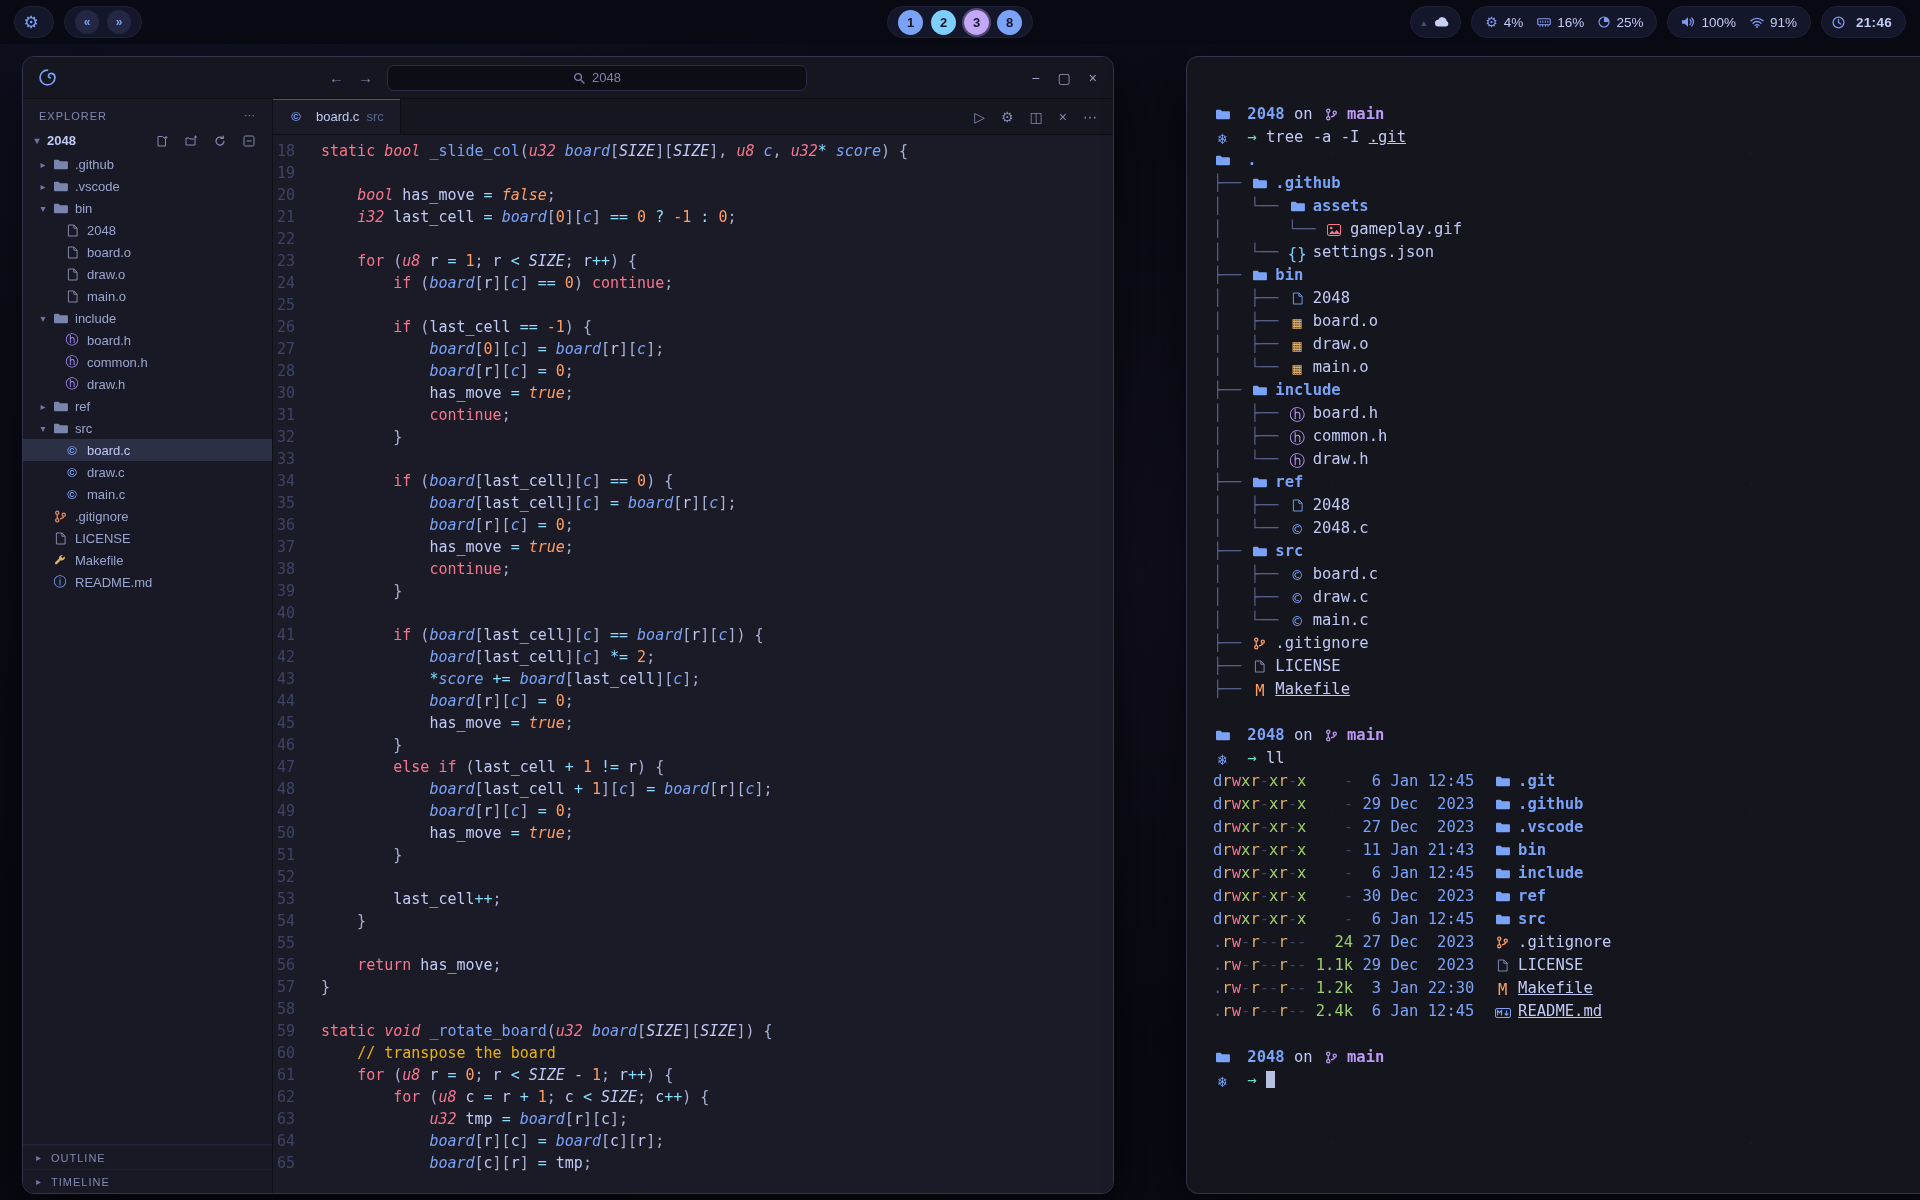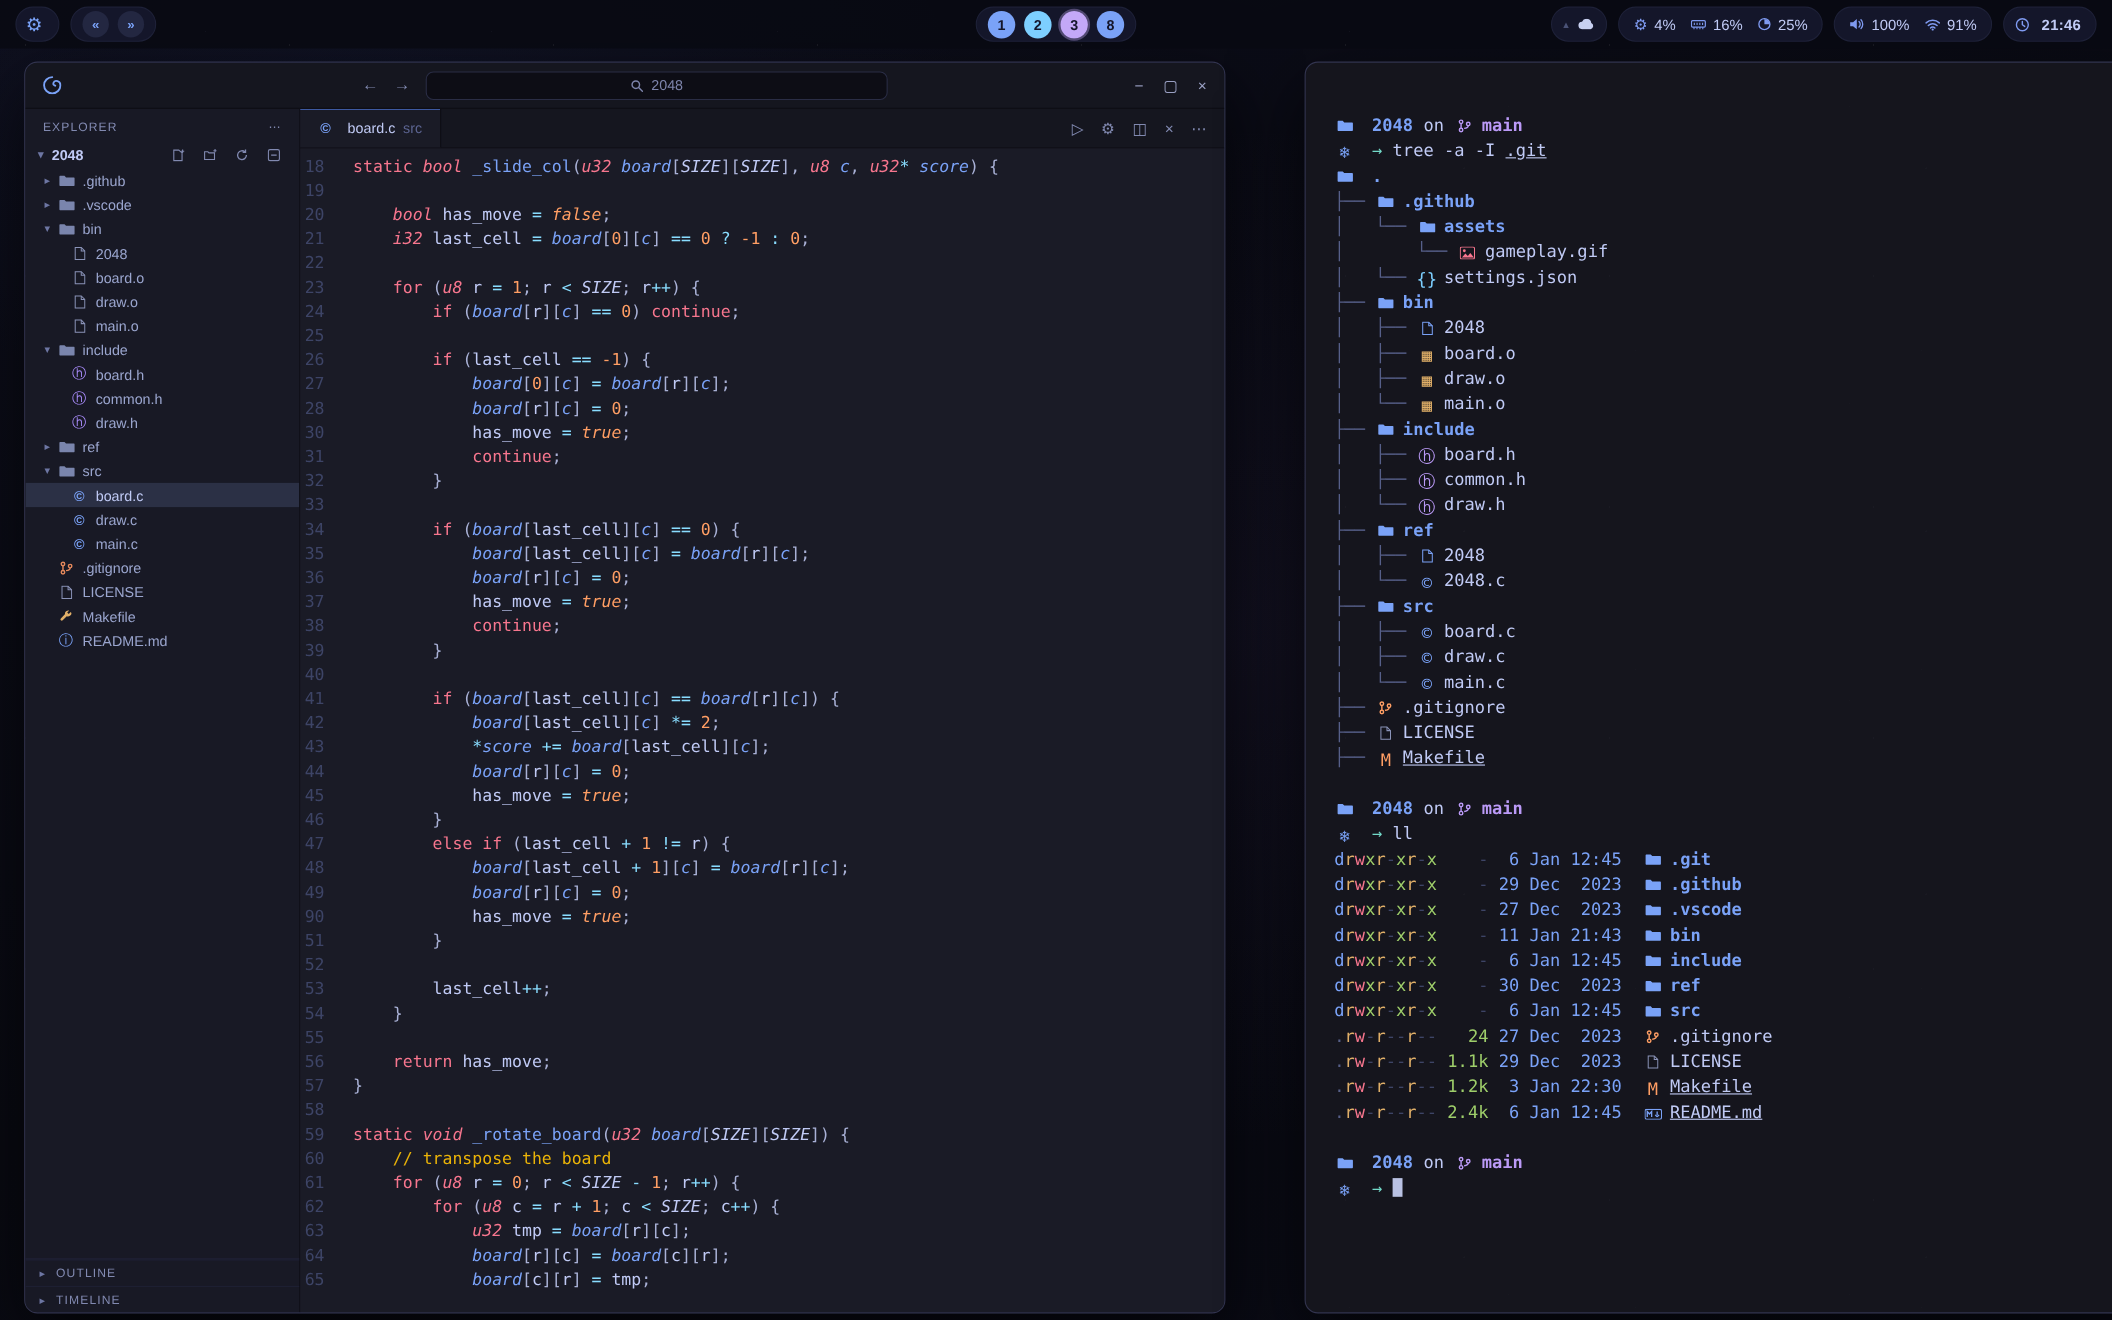--- a/index.html
+++ b/index.html
@@ -469,21 +469,21 @@
           <div class="crow"><span class="lnum">40</span><span class="lcode"></span></div>
           <div class="crow"><span class="lnum">41</span><span class="lcode"><span class="s-d">        </span><span class="s-k">if</span><span class="s-d"> (</span><span class="s-p">board</span><span class="s-d">[</span><span class="s-v">last_cell</span><span class="s-d">][</span><span class="s-p">c</span><span class="s-d">] </span><span class="s-o">==</span><span class="s-d"> </span><span class="s-p">board</span><span class="s-d">[</span><span class="s-v">r</span><span class="s-d">][</span><span class="s-p">c</span><span class="s-d">]) {</span></span></div>
           <div class="crow"><span class="lnum">42</span><span class="lcode"><span class="s-d">            </span><span class="s-p">board</span><span class="s-d">[</span><span class="s-v">last_cell</span><span class="s-d">][</span><span class="s-p">c</span><span class="s-d">] </span><span class="s-o">*=</span><span class="s-d"> </span><span class="s-n">2</span><span class="s-d">;</span></span></div>
           <div class="crow"><span class="lnum">43</span><span class="lcode"><span class="s-d">            </span><span class="s-o">*</span><span class="s-p">score</span><span class="s-d"> </span><span class="s-o">+=</span><span class="s-d"> </span><span class="s-p">board</span><span class="s-d">[</span><span class="s-v">last_cell</span><span class="s-d">][</span><span class="s-p">c</span><span class="s-d">];</span></span></div>
           <div class="crow"><span class="lnum">44</span><span class="lcode"><span class="s-d">            </span><span class="s-p">board</span><span class="s-d">[</span><span class="s-v">r</span><span class="s-d">][</span><span class="s-p">c</span><span class="s-d">] </span><span class="s-o">=</span><span class="s-d"> </span><span class="s-n">0</span><span class="s-d">;</span></span></div>
           <div class="crow"><span class="lnum">45</span><span class="lcode"><span class="s-d">            </span><span class="s-v">has_move</span><span class="s-d"> </span><span class="s-o">=</span><span class="s-d"> </span><span class="s-b">true</span><span class="s-d">;</span></span></div>
           <div class="crow"><span class="lnum">46</span><span class="lcode"><span class="s-d">        }</span></span></div>
           <div class="crow"><span class="lnum">47</span><span class="lcode"><span class="s-d">        </span><span class="s-k">else</span><span class="s-d"> </span><span class="s-k">if</span><span class="s-d"> (</span><span class="s-v">last_cell</span><span class="s-d"> </span><span class="s-o">+</span><span class="s-d"> </span><span class="s-n">1</span><span class="s-d"> </span><span class="s-o">!=</span><span class="s-d"> </span><span class="s-v">r</span><span class="s-d">) {</span></span></div>
           <div class="crow"><span class="lnum">48</span><span class="lcode"><span class="s-d">            </span><span class="s-p">board</span><span class="s-d">[</span><span class="s-v">last_cell</span><span class="s-d"> </span><span class="s-o">+</span><span class="s-d"> </span><span class="s-n">1</span><span class="s-d">][</span><span class="s-p">c</span><span class="s-d">] </span><span class="s-o">=</span><span class="s-d"> </span><span class="s-p">board</span><span class="s-d">[</span><span class="s-v">r</span><span class="s-d">][</span><span class="s-p">c</span><span class="s-d">];</span></span></div>
           <div class="crow"><span class="lnum">49</span><span class="lcode"><span class="s-d">            </span><span class="s-p">board</span><span class="s-d">[</span><span class="s-v">r</span><span class="s-d">][</span><span class="s-p">c</span><span class="s-d">] </span><span class="s-o">=</span><span class="s-d"> </span><span class="s-n">0</span><span class="s-d">;</span></span></div>
-          <div class="crow"><span class="lnum">90</span><span class="lcode"><span class="s-d">            </span><span class="s-v">has_move</span><span class="s-d"> </span><span class="s-o">=</span><span class="s-d"> </span><span class="s-b">true</span><span class="s-d">;</span></span></div>
+          <div class="crow"><span class="lnum">50</span><span class="lcode"><span class="s-d">            </span><span class="s-v">has_move</span><span class="s-d"> </span><span class="s-o">=</span><span class="s-d"> </span><span class="s-b">true</span><span class="s-d">;</span></span></div>
           <div class="crow"><span class="lnum">51</span><span class="lcode"><span class="s-d">        }</span></span></div>
           <div class="crow"><span class="lnum">52</span><span class="lcode"></span></div>
           <div class="crow"><span class="lnum">53</span><span class="lcode"><span class="s-d">        </span><span class="s-v">last_cell</span><span class="s-o">++</span><span class="s-d">;</span></span></div>
           <div class="crow"><span class="lnum">54</span><span class="lcode"><span class="s-d">    }</span></span></div>
           <div class="crow"><span class="lnum">55</span><span class="lcode"></span></div>
           <div class="crow"><span class="lnum">56</span><span class="lcode"><span class="s-d">    </span><span class="s-k">return</span><span class="s-d"> </span><span class="s-v">has_move</span><span class="s-d">;</span></span></div>
           <div class="crow"><span class="lnum">57</span><span class="lcode"><span class="s-d">}</span></span></div>
           <div class="crow"><span class="lnum">58</span><span class="lcode"></span></div>
           <div class="crow"><span class="lnum">59</span><span class="lcode"><span class="s-k">static</span><span class="s-d"> </span><span class="s-t">void</span><span class="s-d"> </span><span class="s-f">_rotate_board</span><span class="s-d">(</span><span class="s-t">u32</span><span class="s-d"> </span><span class="s-p">board</span><span class="s-d">[</span><span class="s-m">SIZE</span><span class="s-d">][</span><span class="s-m">SIZE</span><span class="s-d">]) {</span></span></div>
           <div class="crow"><span class="lnum">60</span><span class="lcode"><span class="s-d">    </span><span class="s-c">// transpose the board</span></span></div>

